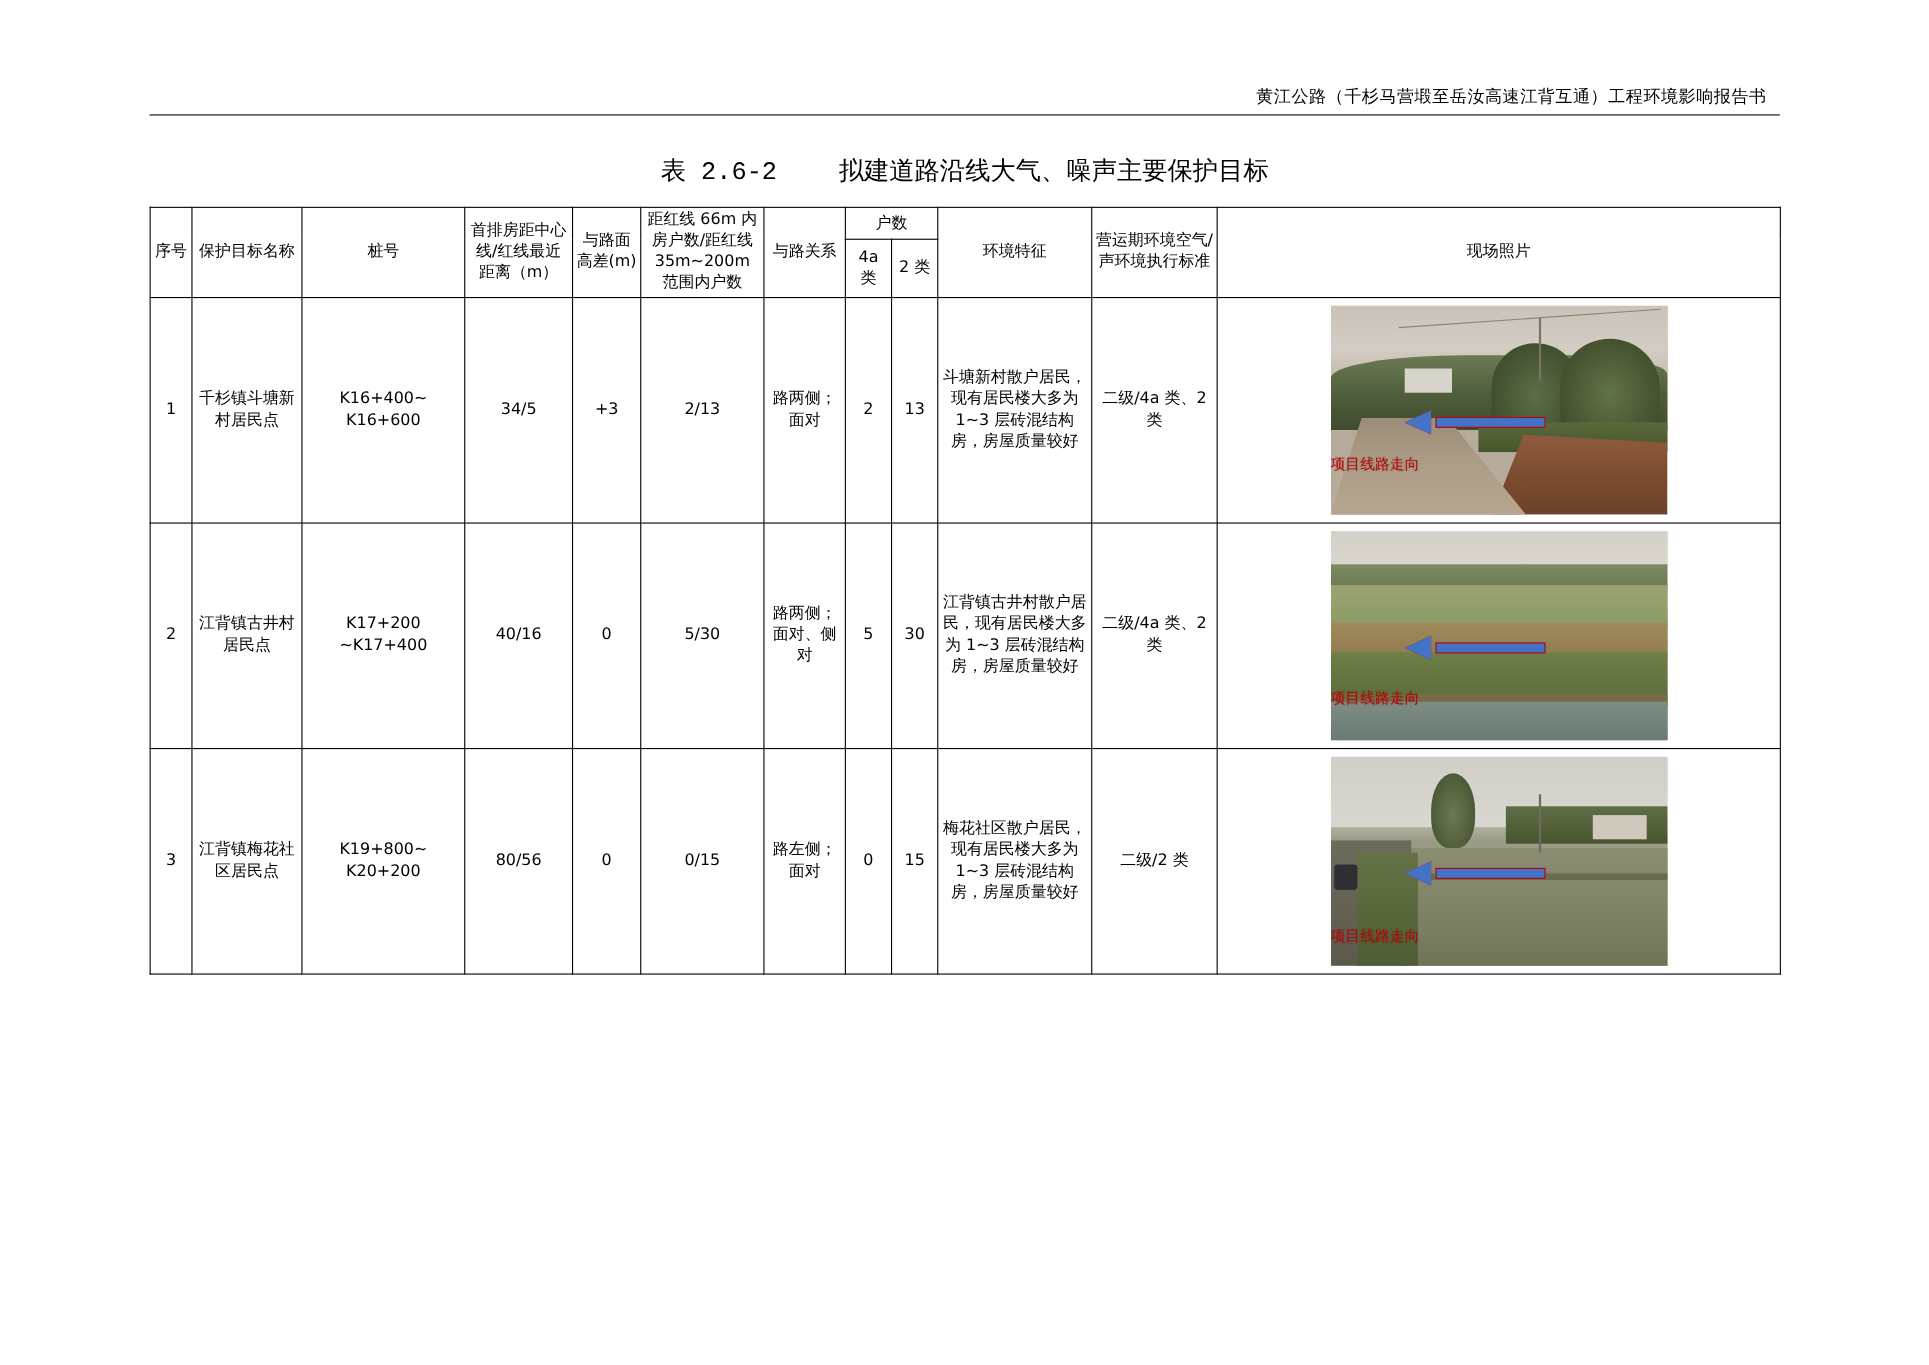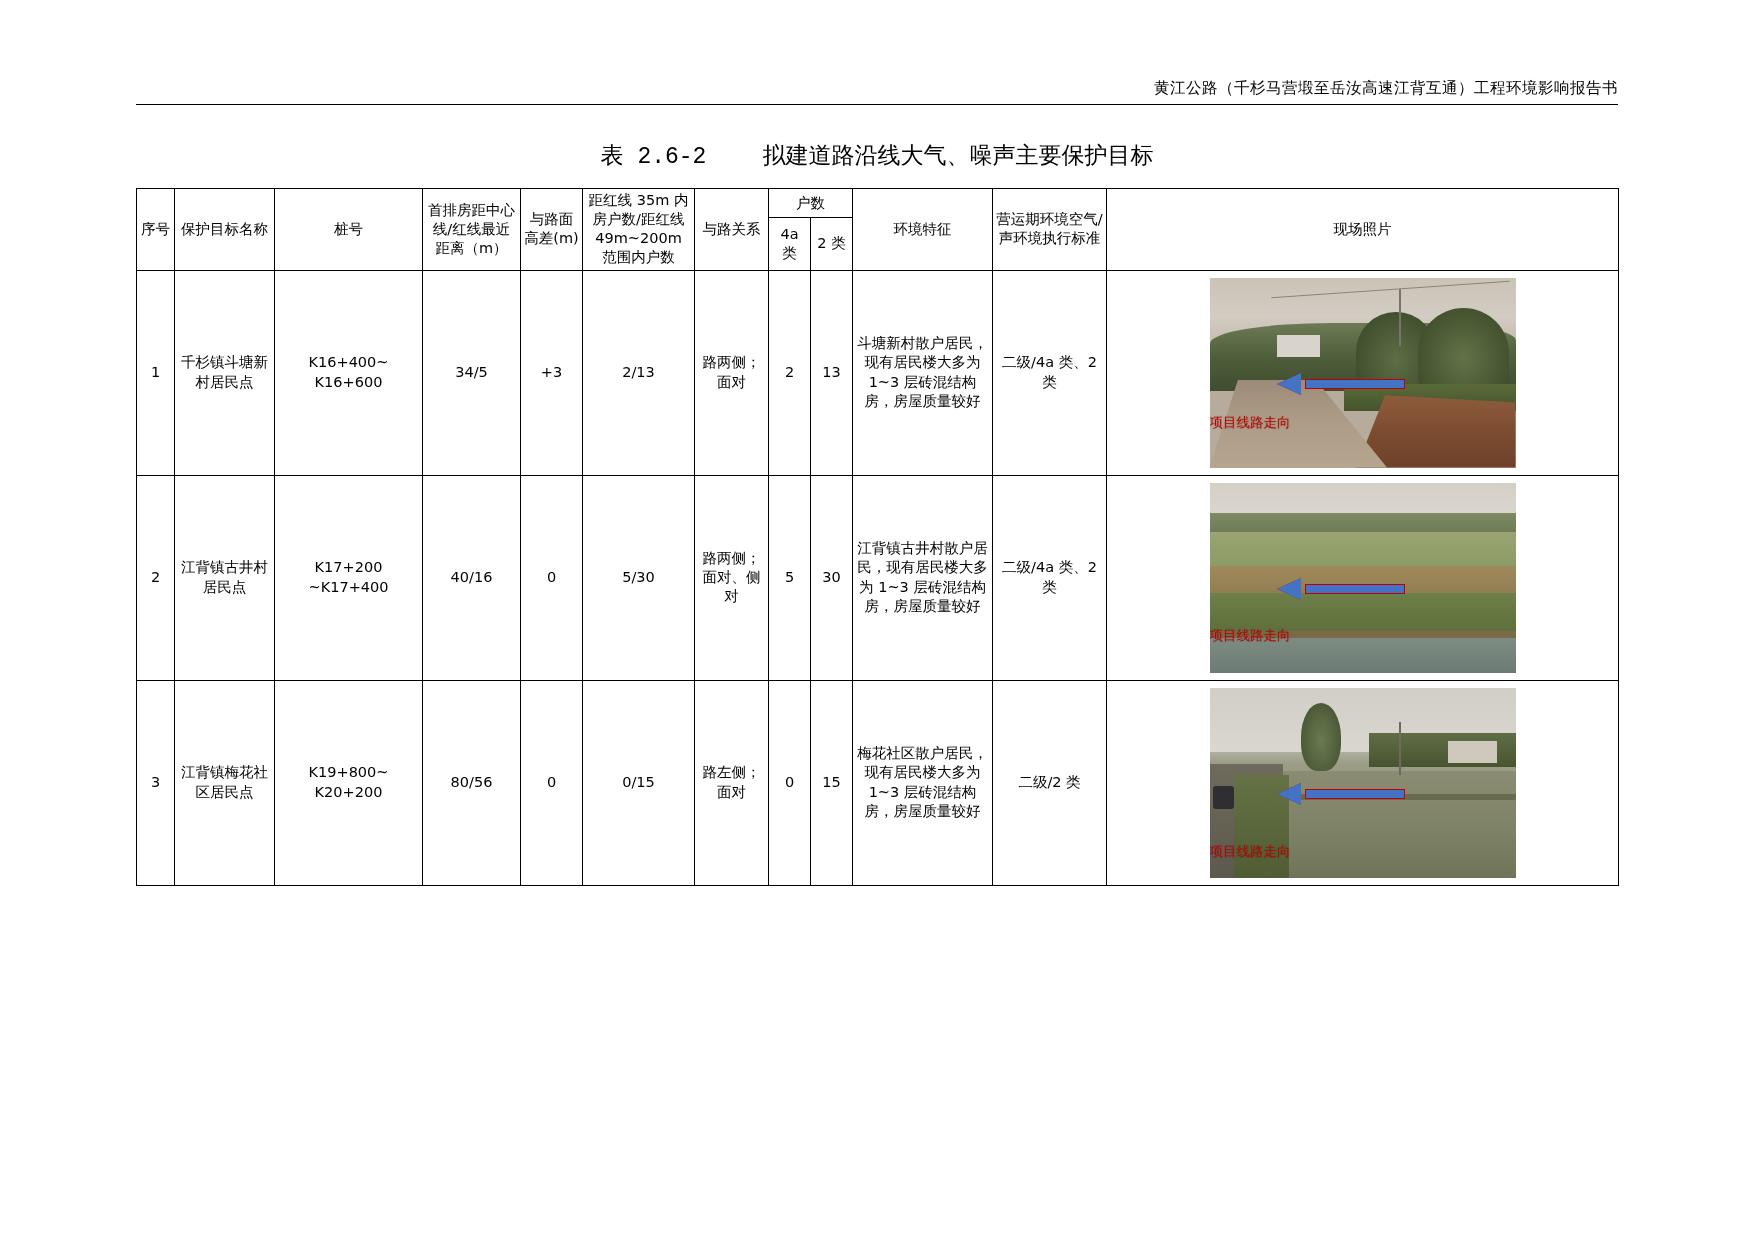--- a/index.html
+++ b/index.html
@@ -14,21 +14,21 @@
     background: #ffffff;
     margin: 0 auto;
     font-family: "Liberation Serif", serif;
     color: #000000;
     overflow: hidden;
     box-sizing: border-box;
   }
   .header {
     position: absolute;
     top: 78px;
-    right: 136px;
+    right: 148px;
     font-size: 15.5px;
     font-family: "DejaVu Sans", sans-serif;
     letter-spacing: 0.5px;
     white-space: nowrap;
   }
   .header-rule {
     position: absolute;
     top: 104px;
     left: 136px;
     right: 136px;
@@ -252,21 +252,21 @@
         <col class="c11">
         <col class="c12">
     </colgroup>
     <tbody>
       <tr class="head-row">
         <td rowspan="2">序号</td>
         <td rowspan="2">保护目标名称</td>
         <td rowspan="2">桩号</td>
         <td rowspan="2">首排房距中心线/红线最近距离（m）</td>
         <td rowspan="2">与路面高差(m)</td>
-        <td rowspan="2">距红线 35m 内房户数/距红线 49m~200m 范围内户数</td>
+        <td rowspan="2">距红线 66m 内房户数/距红线 35m~200m 范围内户数</td>
         <td rowspan="2">与路关系</td>
         <td colspan="2">户数</td>
         <td rowspan="2">环境特征</td>
         <td rowspan="2">营运期环境空气/声环境执行标准</td>
         <td rowspan="2">现场照片</td>
       </tr>
       <tr class="head-row">
         <td>4a 类</td>
         <td>2 类</td>
       </tr>

